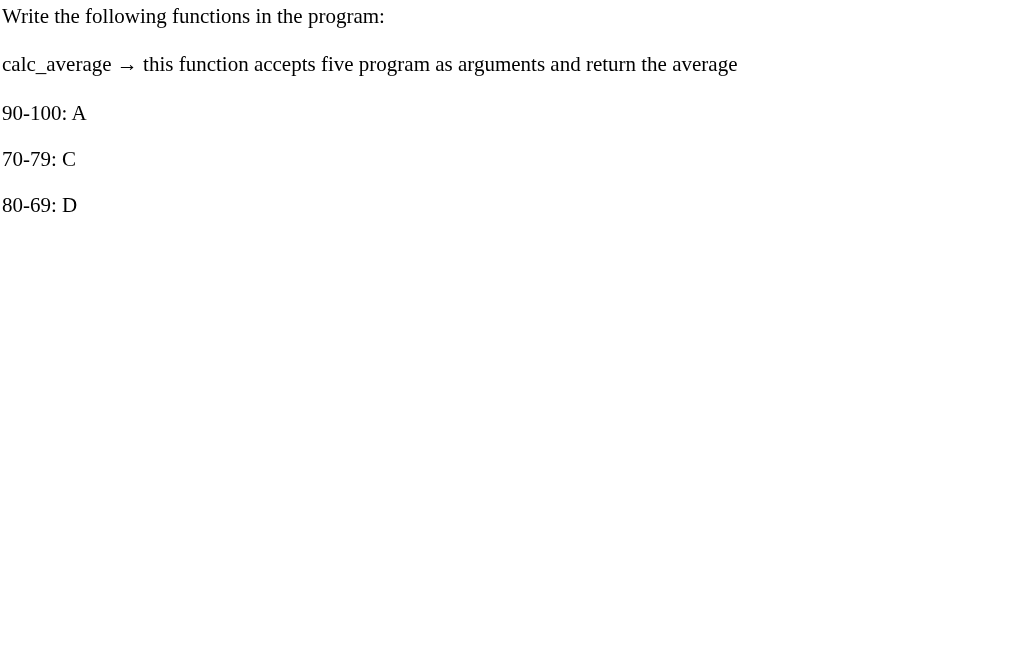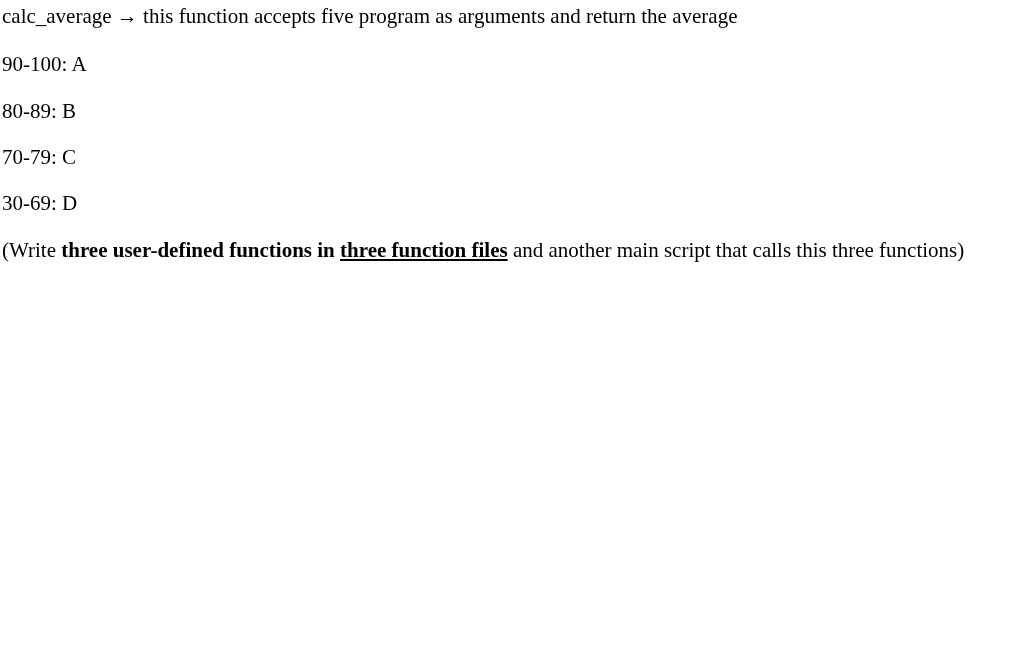--- a/index.html
+++ b/index.html
@@ -31,36 +31,33 @@
   .bold { font-weight: bold; }
   .ubold { font-weight: bold; text-decoration: underline; }
   .inline { display: inline; margin-top: 40px; }
 </style>
 </head>
 <body>
 
 <div class="page">
 
 
+  <div class="para">
+    <span>Write the following functions in the program:</span>
+  </div>
 
   <div class="para">
     <span class="inline">calc_average </span><span class="arrow inline">→</span><span class="inline"> this function accepts five program as arguments and return the average</span>
   </div>
 
 
   <div class="para tight">
     <span>90-100: A</span>
   </div>
   <div class="para tight">
-    <span>80-89: B</span>
-  </div>
-  <div class="para tight">
     <span>70-79: C</span>
   </div>
   <div class="para tight">
-    <span>30-69: D</span>
+    <span>80-69: D</span>
   </div>
 
-  <div class="para">
-    <span class="inline">(Write </span><span class="bold inline">three user-defined functions in </span><span class="ubold inline">three function files</span><span class="inline"> and another main script that calls this three functions)</span>
-  </div>
 
 </div>
 
 </body></html>

